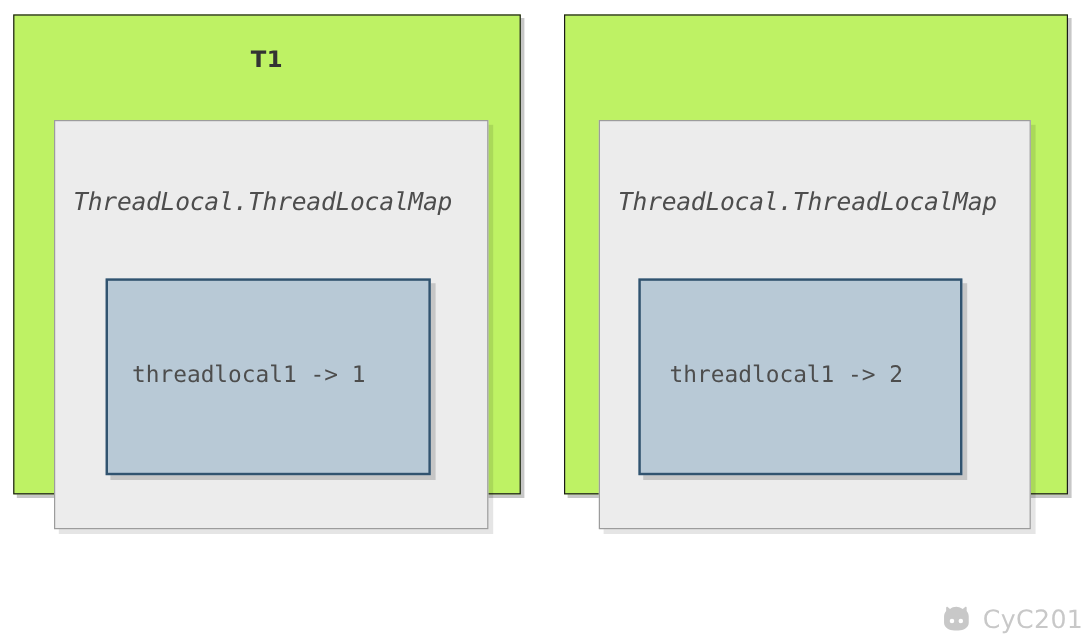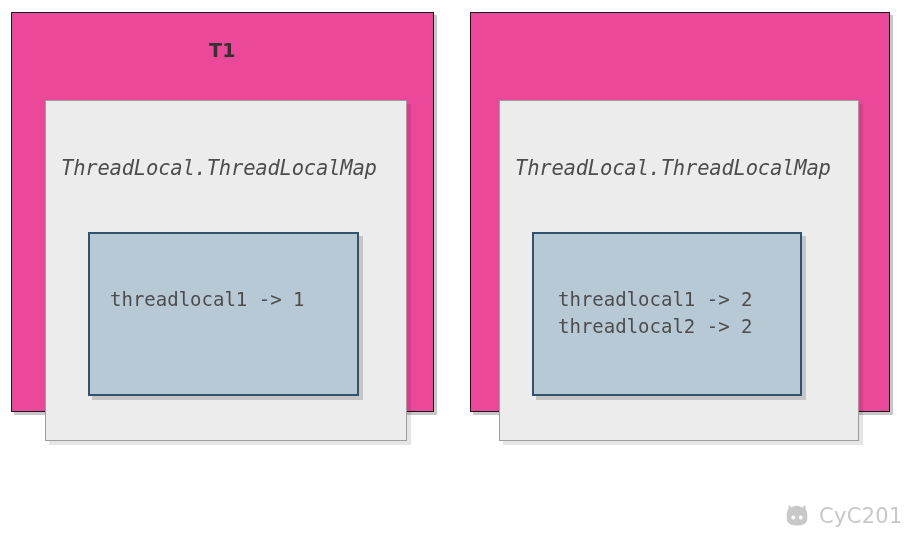--- a/index.html
+++ b/index.html
@@ -20,21 +20,21 @@
     position: relative;
     width: 904px;
     height: 537px;
   }
 
   
   .thread-box {
     position: absolute;
     top: 12px;
     height: 400px;
-    background: #ec4899;
+    background: #bef264;
     border: 1.5px solid #1a1a1a;
     box-sizing: border-box;
     box-shadow: 3px 3px 0 0 rgba(0, 0, 0, 0.22);
   }
   .thread-box.t1 { left: 11px;  width: 423px; }
   .thread-box.t2 { left: 470px; width: 420px; }
 
   .thread-title {
     position: absolute;
     top: 26px;
@@ -99,21 +99,21 @@
     position: absolute;
     top: 52px;
     left: 20px;
     font-family: "DejaVu Sans Mono", monospace;
     font-size: 19px;
     line-height: 27px;
     color: #4d4d4d;
     white-space: nowrap;
   }
   .thread-box.t2 .entry-lines { left: 24px; }
-  .entry-line { display: block; }
+  .entry-line { display: block; margin-top: 13px; }
 
   
   #watermark {
     position: absolute;
     left: 784px;
     top: 503px;
     display: flex;
     align-items: center;
     gap: 9px;
   }
@@ -149,21 +149,20 @@
   </div>
 
   <div class="thread-box t2">
 
     <div class="map-panel">
       <div class="map-label">ThreadLocal.ThreadLocalMap</div>
 
       <div class="entry-box">
         <div class="entry-lines">
           <span class="entry-line">threadlocal1 -&gt; 2</span>
-          <span class="entry-line">threadlocal2 -&gt; 2</span>
         </div>
       </div>
     </div>
   </div>
 
   <div id="watermark">
     <svg class="octocat-icon" viewBox="0 0 24 24">
       <path fill="#c8c8c8" d="M12 2.5c-1.9 0-3.6 0.6-4.9 1.6L5.3 2.6C4.8 2.2 4.1 2.5 4.1 3.1v2.6C3.1 6.9 2.5 8.4 2.5 10.1v4.6c0 3.2 2.9 5.3 6.4 5.8 1 0.15 2.1 0.2 3.1 0.2s2.1-0.05 3.1-0.2c3.5-0.5 6.4-2.6 6.4-5.8v-4.6c0-1.7-0.6-3.2-1.6-4.4V3.1c0-0.6-0.7-0.9-1.2-0.5l-1.8 1.5C14.9 3.1 13.2 2.5 12 2.5z"></path>
       <circle cx="8.6" cy="13.4" r="1.75" fill="#ffffff"></circle>
       <circle cx="15.4" cy="13.4" r="1.75" fill="#ffffff"></circle>

